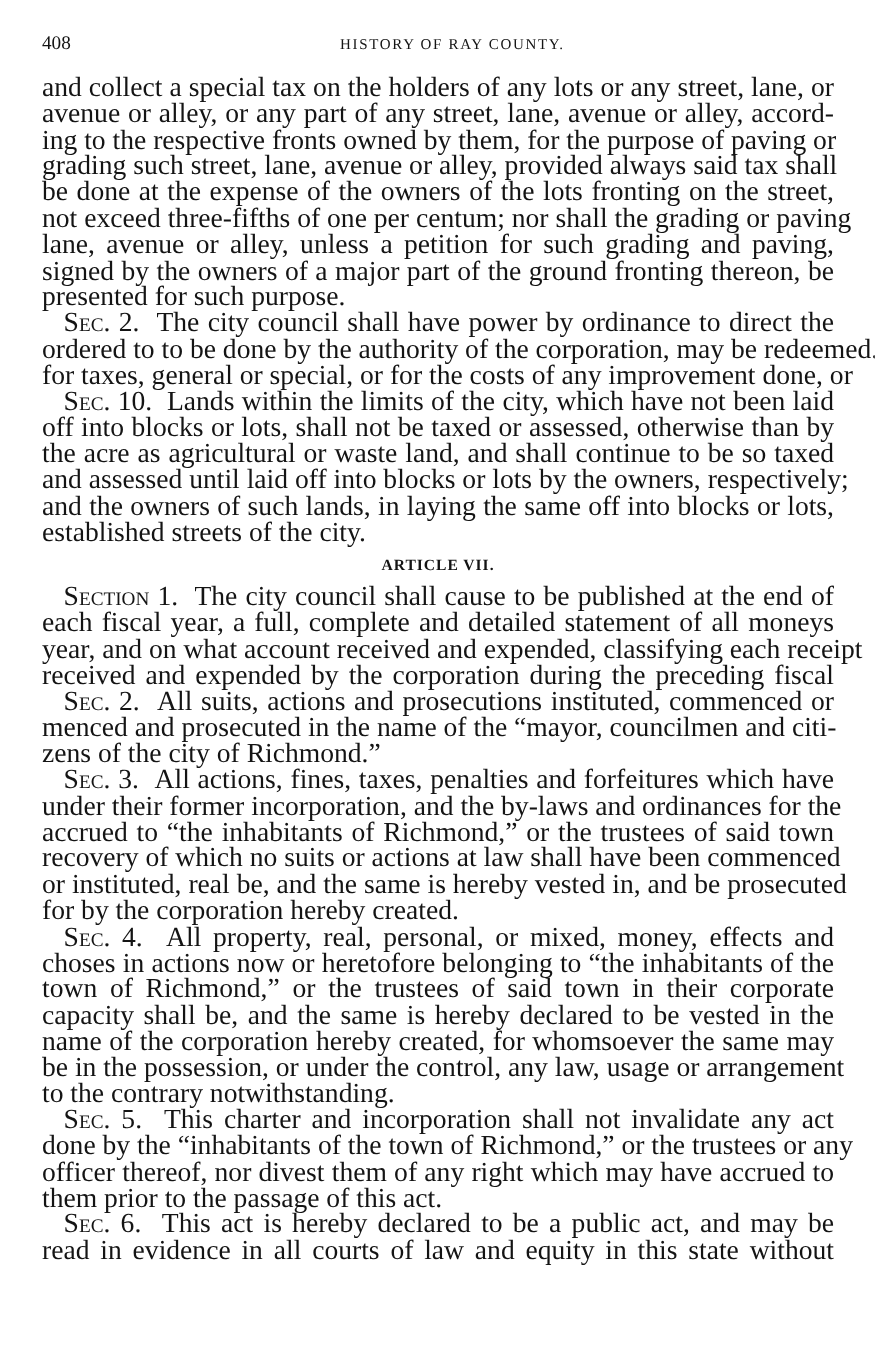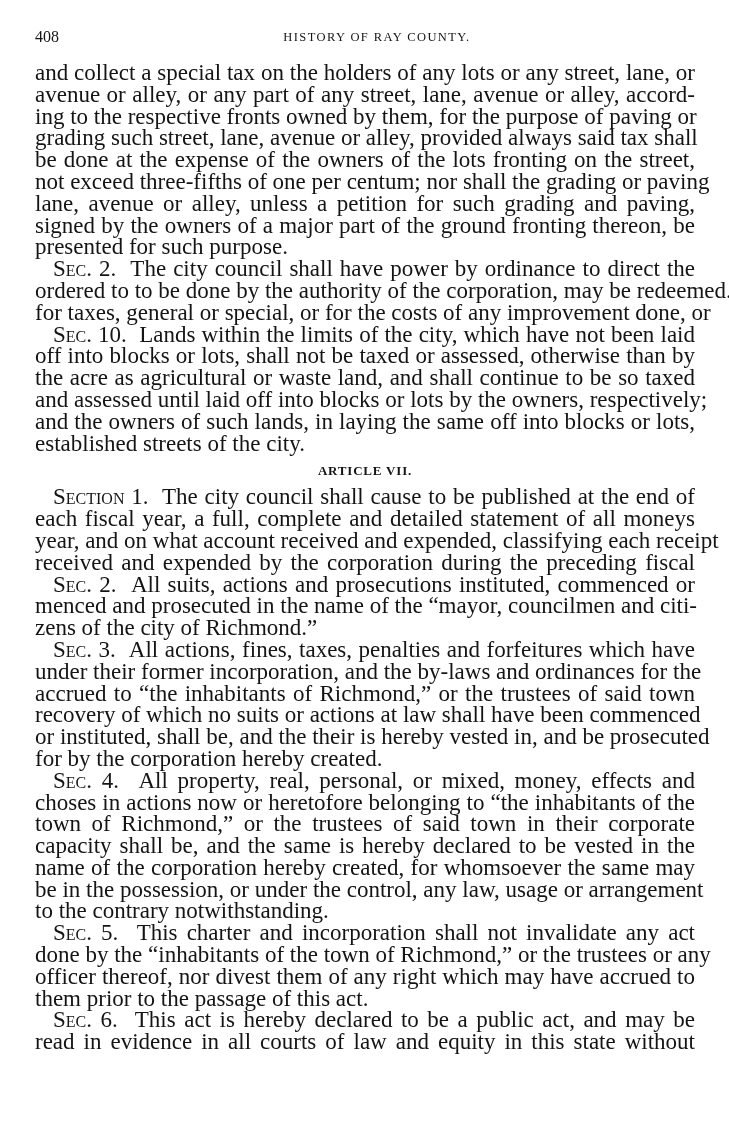--- a/index.html
+++ b/index.html
@@ -126,21 +126,21 @@
         <div>
           <span class="line indent"><span class="sec-label">Sec. 2.</span>&nbsp;&nbsp;All suits, actions and prosecutions instituted, commenced or</span>
           <span class="line">menced and prosecuted in the name of the “mayor, councilmen and citi-</span>
           <span class="line last">zens of the city of Richmond.”</span>
         </div>
         <div>
           <span class="line indent"><span class="sec-label">Sec. 3.</span>&nbsp;&nbsp;All actions, fines, taxes, penalties and forfeitures which have</span>
           <span class="line">under their former incorporation, and the by-laws and ordinances for the</span>
           <span class="line">accrued to “the inhabitants of Richmond,” or the trustees of said town</span>
           <span class="line">recovery of which no suits or actions at law shall have been commenced</span>
-          <span class="line">or instituted, shall be, and the their is hereby vested in, and be prosecuted</span>
+          <span class="line">or instituted, real be, and the same is hereby vested in, and be prosecuted</span>
           <span class="line last">for by the corporation hereby created.</span>
         </div>
         <div>
           <span class="line indent"><span class="sec-label">Sec. 4.</span>&nbsp;&nbsp;All property, real, personal, or mixed, money, effects and</span>
           <span class="line">choses in actions now or heretofore belonging to “the inhabitants of the</span>
           <span class="line">town of Richmond,” or the trustees of said town in their corporate</span>
           <span class="line">capacity shall be, and the same is hereby declared to be vested in the</span>
           <span class="line">name of the corporation hereby created, for whomsoever the same may</span>
           <span class="line">be in the possession, or under the control, any law, usage or arrangement</span>
           <span class="line last">to the contrary notwithstanding.</span>

